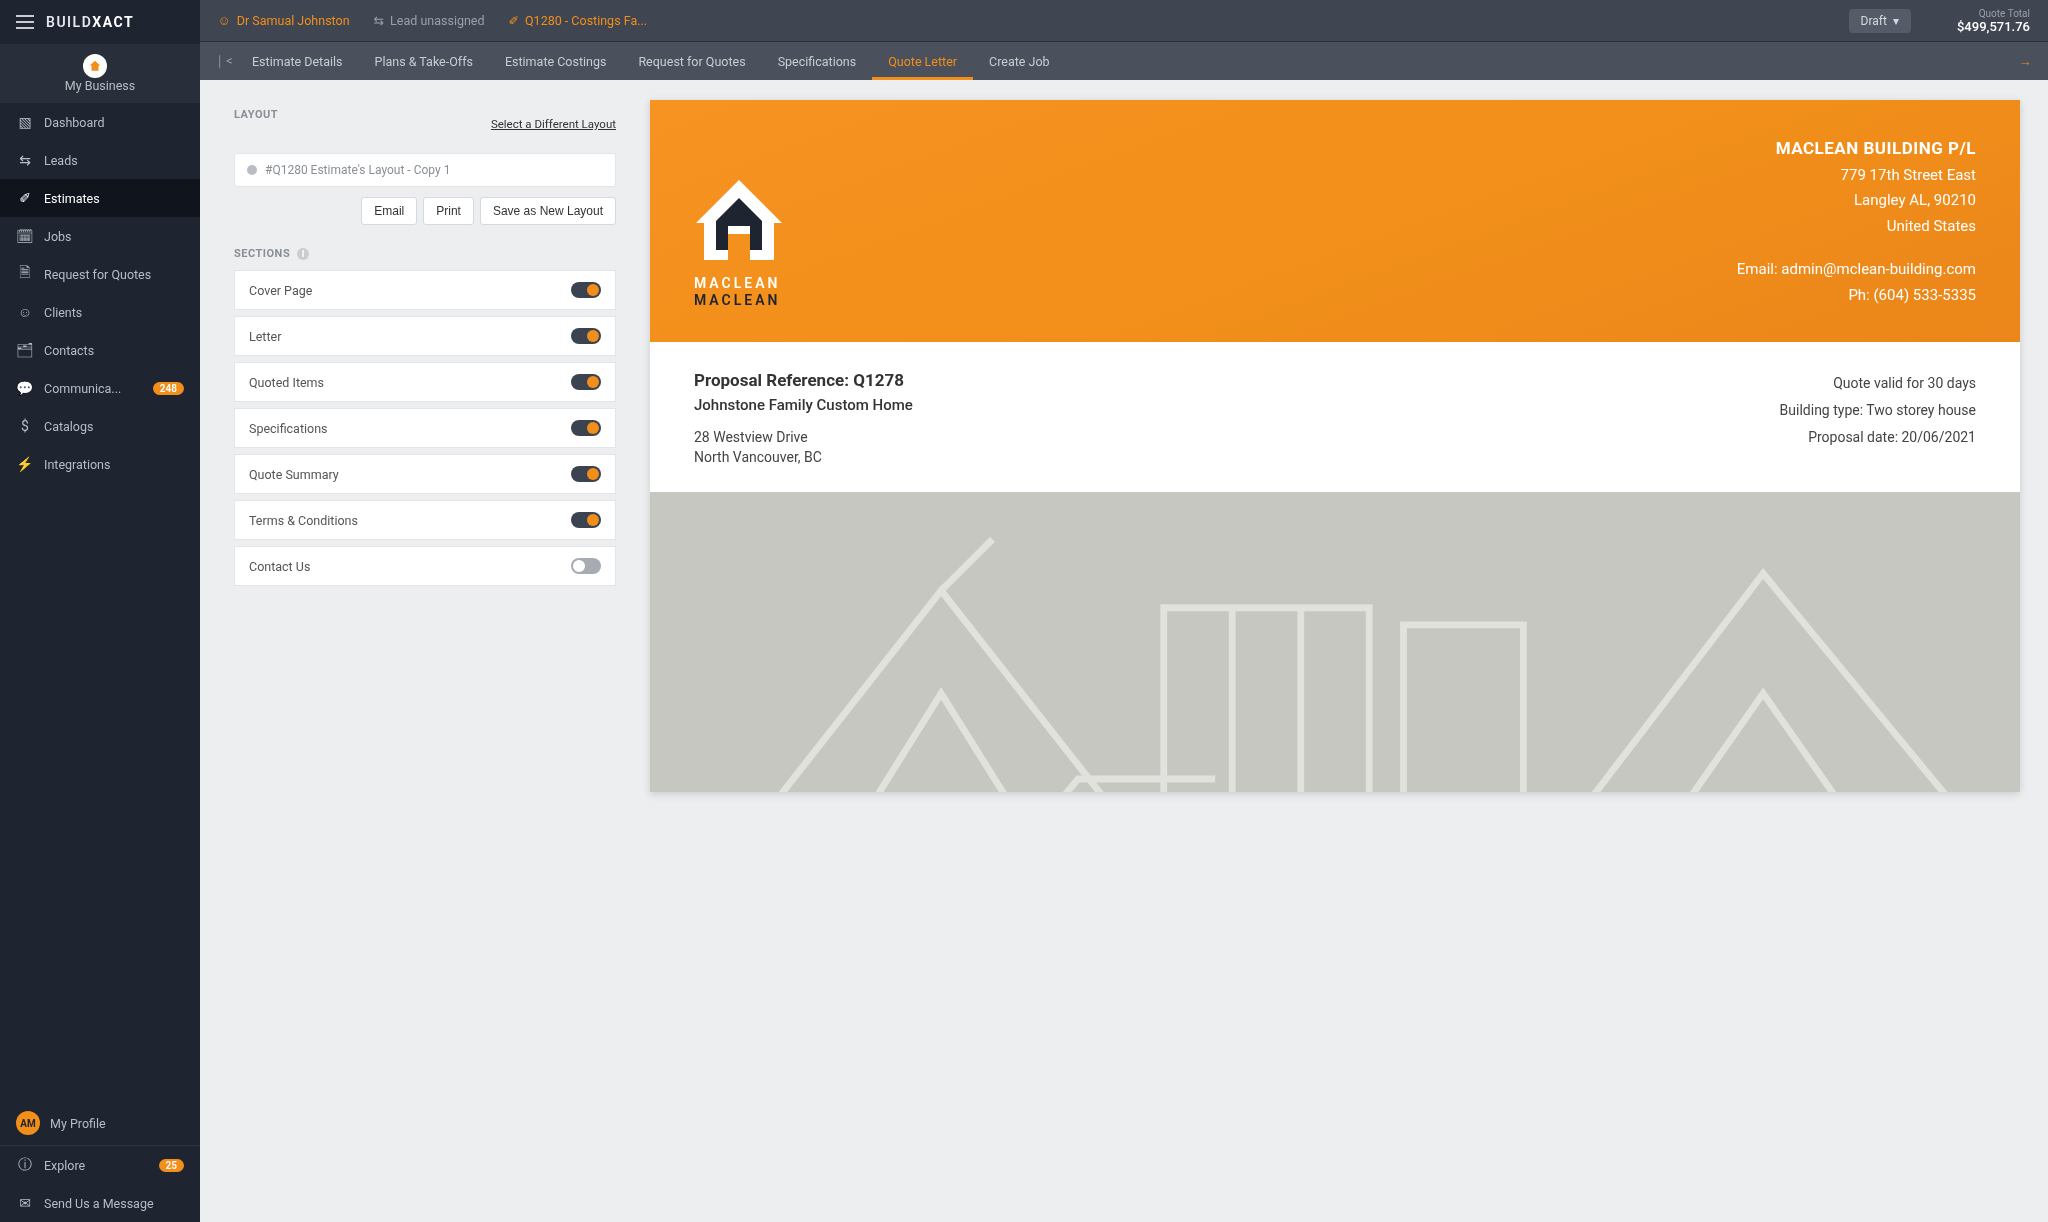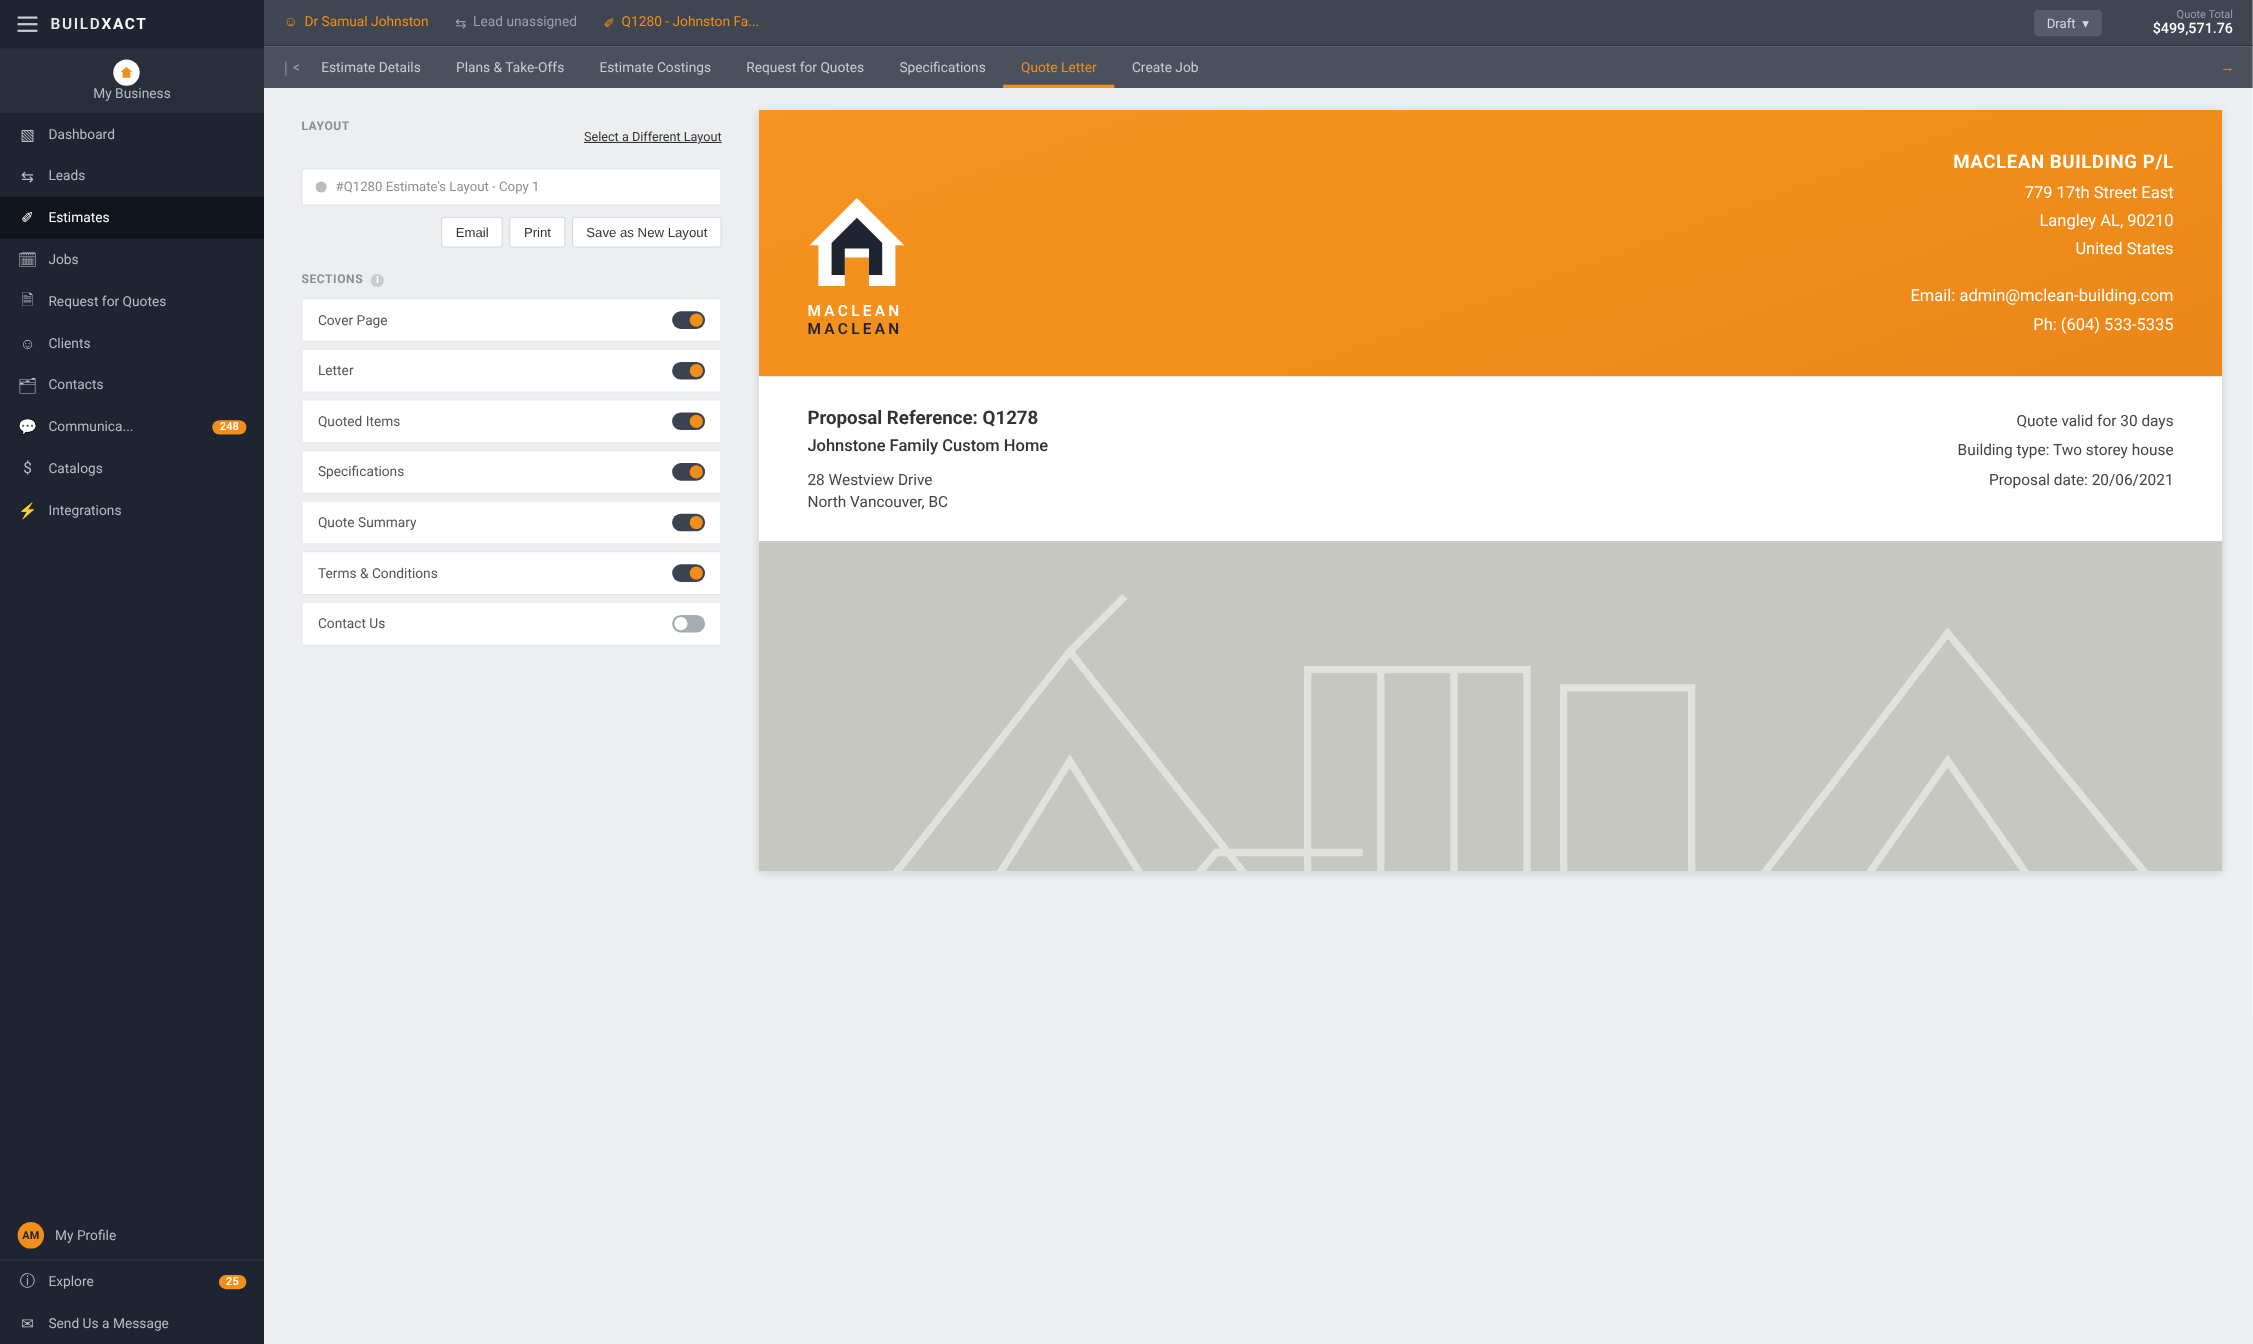--- a/index.html
+++ b/index.html
@@ -1,20 +1,20 @@
 <!DOCTYPE html>
 <html><head>
 <meta charset="utf-8">
 <style>
   * { box-sizing: border-box; margin: 0; padding: 0; }
   html, body { width: 100%; height: 100%; font-family: -apple-system, BlinkMacSystemFont, "Segoe UI", Roboto, Arial, sans-serif; font-size: 13px; color: #333; background: #fff; }
   body { display: flex; height: 100vh; overflow: hidden; }
 
   
-  .sidebar { width: 240px; background: #1e2430; color: #c9ccd1; display: flex; flex-direction: column; flex-shrink: 0; }
+  .sidebar { width: 200px; background: #1e2430; color: #c9ccd1; display: flex; flex-direction: column; flex-shrink: 0; }
   .sidebar-top { display: flex; align-items: center; padding: 14px 16px; font-size: 14px; letter-spacing: 1.5px; font-weight: 600; color: #e5e7eb; }
   .hamburger { width: 18px; height: 14px; margin-right: 12px; display: flex; flex-direction: column; justify-content: space-between; cursor: pointer; }
   .hamburger span { display: block; height: 2px; background: #c9ccd1; width: 100%; }
   .brand b { color: #fff; font-weight: 700; }
   .sidebar-item { display: flex; align-items: center; padding: 10px 16px; font-size: 12.5px; color: #b8bcc4; cursor: pointer; position: relative; }
   .sidebar-item.highlight { background: rgba(255,255,255,0.05); flex-direction: column; }
   .sidebar-item.active { background: #0f141d; color: #fff; }
   .sidebar-item .icon-slot { width: 18px; height: 18px; margin-right: 10px; display: inline-flex; align-items: center; justify-content: center; font-size: 14px; }
   .sidebar-item .badge { background: #f18f1a; color: #fff; border-radius: 10px; font-size: 10px; padding: 1px 7px; margin-left: auto; font-weight: 600; }
   .avatar { width: 24px; height: 24px; border-radius: 50%; background: #fff; display: inline-flex; align-items: center; justify-content: center; margin-right: 10px; }
@@ -171,21 +171,21 @@
     <span class="crumb">
       <span>☺</span>
       <span>Dr Samual Johnston</span>
     </span>
     <span class="crumb muted">
       <span>⇆</span>
       <span>Lead unassigned</span>
     </span>
     <span class="crumb">
       <span>✐</span>
-      <span>Q1280 - Johnston Fa...</span>
+      <span>Q1280 - Costings Fa...</span>
     </span>
     <div class="topbar-spacer"></div>
     <div class="status-pill">
       <span>Draft</span>
       <span>▾</span>
     </div>
     <div class="quote-total">
       <div class="label">Quote Total</div>
       <div class="value">$499,571.76</div>
     </div>

